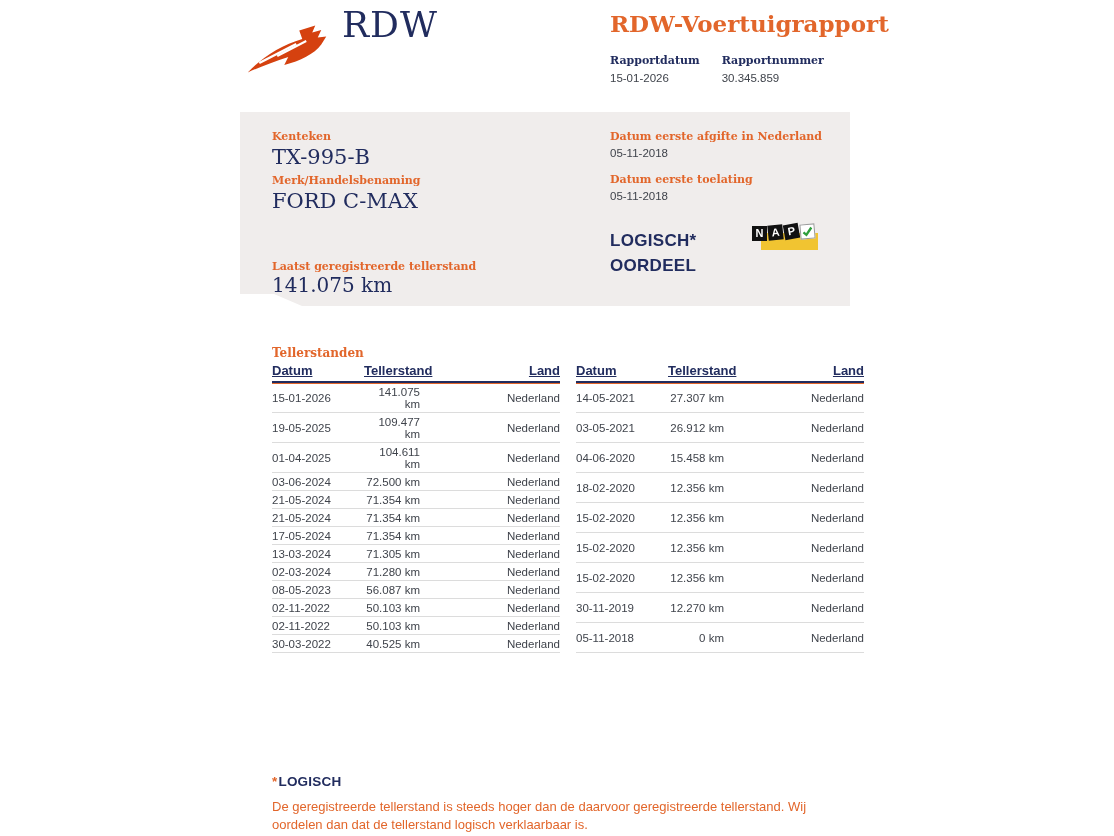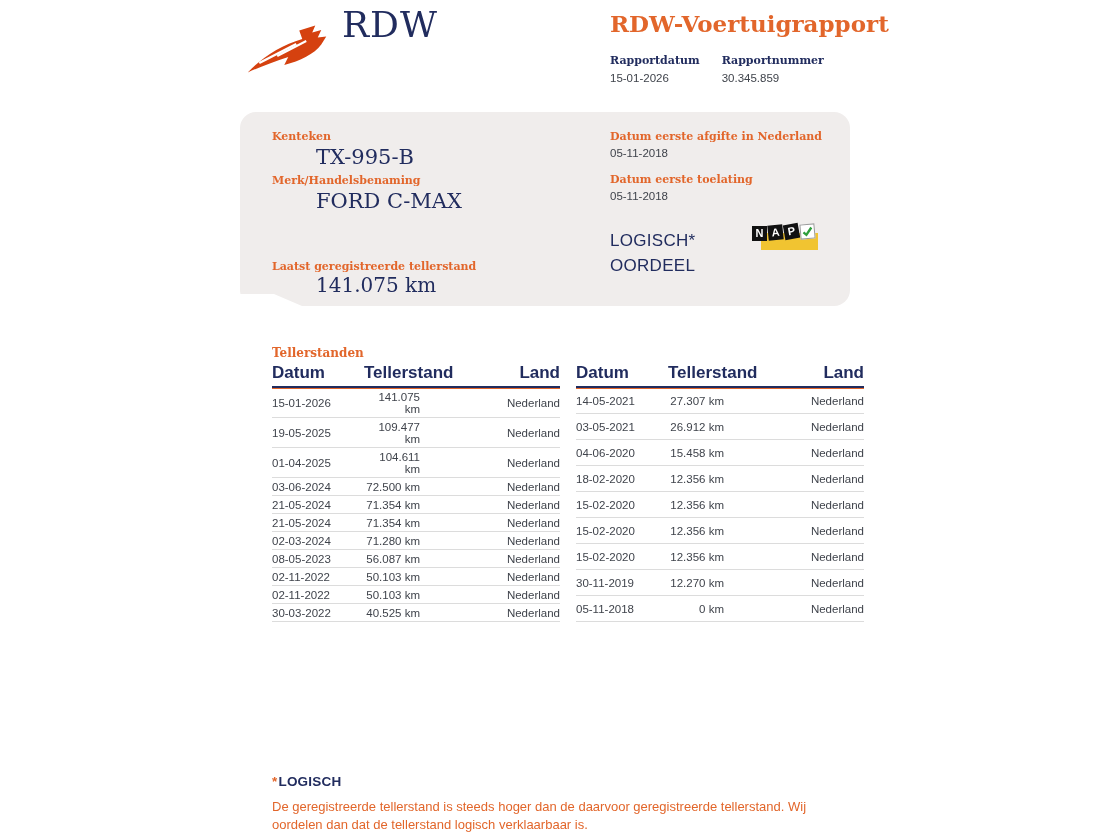--- a/index.html
+++ b/index.html
@@ -33,41 +33,40 @@
   .report-meta{position:absolute;left:610px;top:54px;display:flex;gap:22px;}
   .meta-label{
     font-family:"DejaVu Serif",serif;font-weight:bold;font-size:11px;color:var(--navy);
   }
   .meta-value{font-size:11.5px;color:var(--body_text);margin-top:5px;}
   
   .panel{
     position:absolute;left:240px;top:112px;width:610px;height:194px;
     background:var(--panel_gray);
     clip-path:polygon(0 0,100% 0,100% 100%,62px 100%,34px calc(100% - 12px),0 calc(100% - 12px));
-    border-radius:16px;
   }
   .field-label{
     font-family:"DejaVu Serif",serif;font-weight:bold;font-size:11px;
     color:var(--accent_orange);
   }
   .field-value-big{
-    font-family:"DejaVu Serif",serif;font-size:21px;color:var(--navy);margin-left:44px;
+    font-family:"DejaVu Serif",serif;font-size:21px;color:var(--navy);
   }
   .field-value-small{font-size:11.5px;color:var(--body_text);}
   .f-kenteken-label{position:absolute;left:32px;top:18px;}
   .f-kenteken-value{position:absolute;left:32px;top:33px;}
   .f-merk-label{position:absolute;left:32px;top:62px;}
   .f-merk-value{position:absolute;left:32px;top:77px;}
   .f-afgifte-label{position:absolute;left:370px;top:18px;}
   .f-afgifte-value{position:absolute;left:370px;top:35px;}
   .f-toelating-label{position:absolute;left:370px;top:61px;}
   .f-toelating-value{position:absolute;left:370px;top:78px;}
   .oordeel{
     position:absolute;left:370px;top:116px;
-    font-size:17px;font-weight:normal;color:var(--navy);line-height:25px;
+    font-size:17px;font-weight:bold;color:var(--navy);line-height:25px;
     letter-spacing:.3px;
   }
   .f-laatst-label{position:absolute;left:32px;top:148px;}
   .f-laatst-value{position:absolute;left:32px;top:161px;font-size:20px;}
   
   .nap{position:absolute;left:512px;top:110px;width:70px;height:34px;}
   .nap-yellow{position:absolute;left:9px;top:11px;width:57px;height:17px;background:var(--nap_yellow);}
   .nap-tile{
     position:absolute;width:15px;height:15px;background:#111;color:#fff;
     display:flex;align-items:center;justify-content:center;
@@ -80,21 +79,21 @@
   
   .tables-heading{position:absolute;left:272px;top:346px;font-size:12px;}
   .tables{position:absolute;left:272px;top:362px;display:flex;gap:16px;}
   table.odometer{
     width:288px;border-collapse:separate;border-spacing:0;
     font-size:11.5px;color:var(--body_text);table-layout:fixed;
   }
   table.odometer th{
     font-weight:bold;color:var(--navy);text-align:left;
     padding:1px 0 3px 0;border-bottom:2px solid var(--navy);
-    box-shadow:0 1px 0 var(--accent_orange);font-size:17px;
+    box-shadow:0 1px 0 var(--accent_orange);font-size:13px;text-decoration:underline;
   }
   table.odometer th.h0{width:92px;}
   table.odometer th.h1{width:56px;text-align:right;}
   table.odometer th.h2{text-align:right;}
   table.odometer td{padding:3px 0 2px 0;border-bottom:1px solid var(--row_line);}
   table.odometer td.c1,table.odometer td.c2{text-align:right;}
   
   .footnote{position:absolute;left:272px;top:774px;width:556px;}
   .footnote-heading{font-size:13.5px;font-weight:bold;color:var(--navy);letter-spacing:.2px;}
   .footnote-asterisk{color:var(--accent_orange);font-weight:bold;font-size:13.5px;margin-right:1px;}
@@ -195,20 +194,30 @@
             <td class="c0">21-05-2024</td>
             <td class="c1">71.354 km</td>
             <td class="c2">Nederland</td>
           </tr>
           <tr>
             <td class="c0">21-05-2024</td>
             <td class="c1">71.354 km</td>
             <td class="c2">Nederland</td>
           </tr>
           <tr>
+            <td class="c0">17-05-2024</td>
+            <td class="c1">71.354 km</td>
+            <td class="c2">Nederland</td>
+          </tr>
+          <tr>
+            <td class="c0">13-03-2024</td>
+            <td class="c1">71.305 km</td>
+            <td class="c2">Nederland</td>
+          </tr>
+          <tr>
             <td class="c0">02-03-2024</td>
             <td class="c1">71.280 km</td>
             <td class="c2">Nederland</td>
           </tr>
           <tr>
             <td class="c0">08-05-2023</td>
             <td class="c1">56.087 km</td>
             <td class="c2">Nederland</td>
           </tr>
           <tr>

